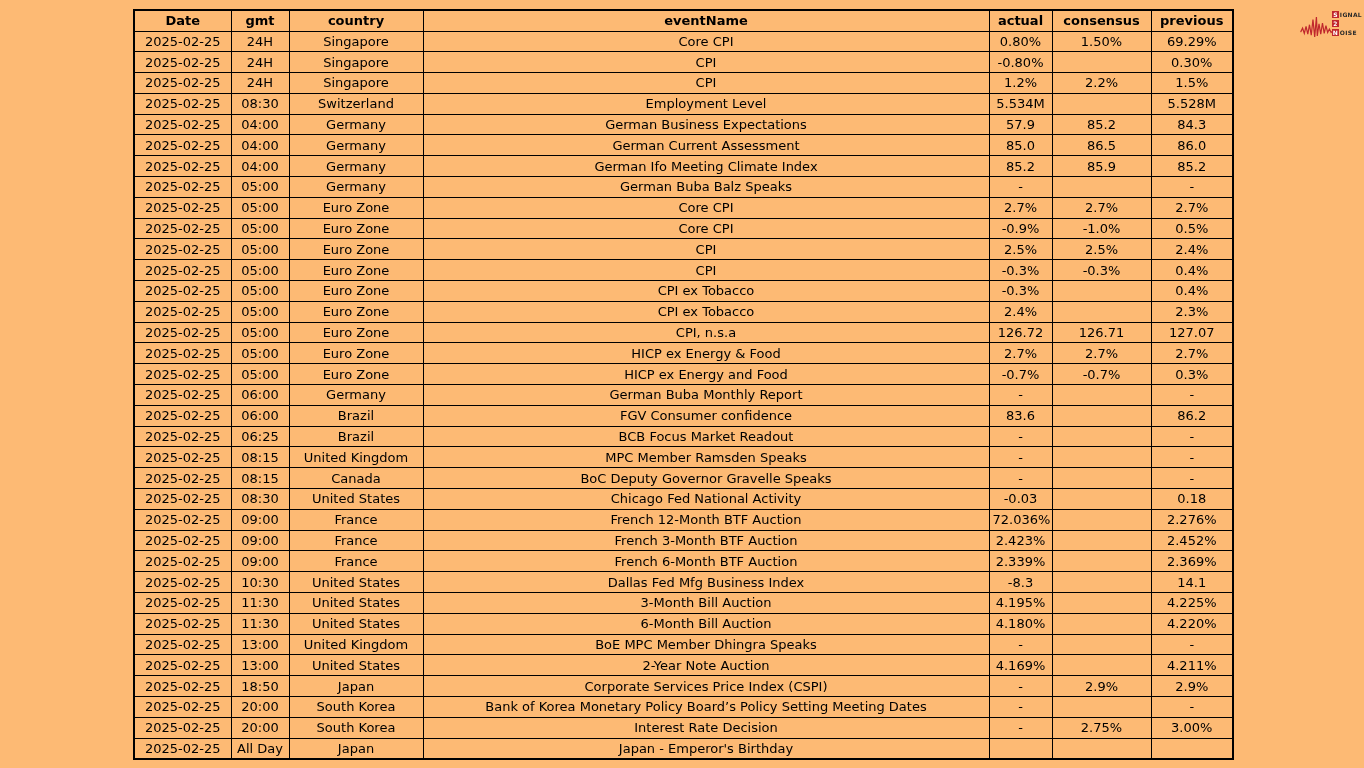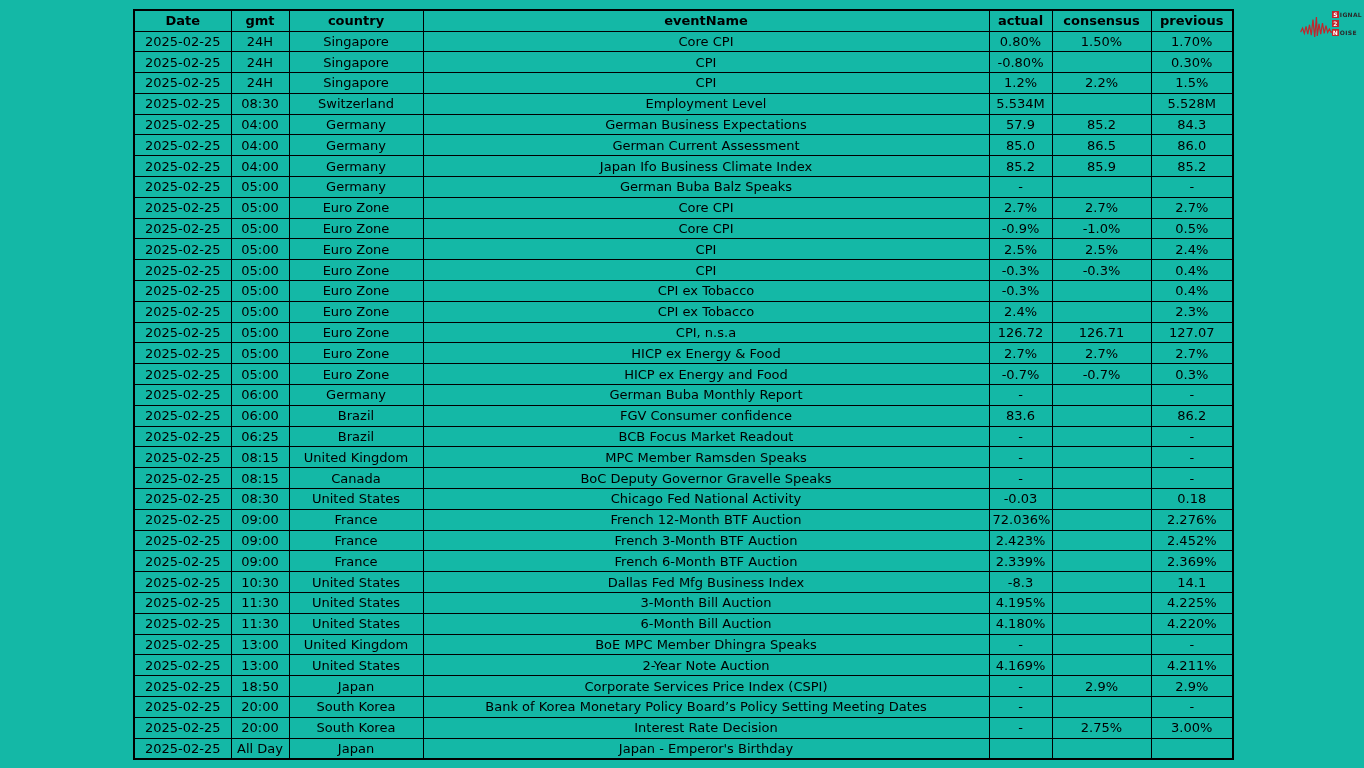--- a/index.html
+++ b/index.html
@@ -9,21 +9,21 @@
     width: 1364px;
     height: 768px;
     font-family: "DejaVu Sans", "Liberation Sans", sans-serif;
     overflow: hidden;
     position: relative;
   }
   #stage {
     position: relative;
     width: 1364px;
     height: 768px;
-    background: #14b8a6;
+    background: #fdba74;
   }
   table.calendar {
     position: absolute;
     left: 133px;
     top: 9px;
     width: 1099px;
     border-collapse: collapse;
     table-layout: fixed;
     border: 2px solid #000000;
   }
@@ -113,21 +113,21 @@
         </tr>
     </thead>
     <tbody>
         <tr>
           <td>2025-02-25</td>
           <td>24H</td>
           <td>Singapore</td>
           <td>Core CPI</td>
           <td>0.80%</td>
           <td>1.50%</td>
-          <td>1.70%</td>
+          <td>69.29%</td>
         </tr>
         <tr>
           <td>2025-02-25</td>
           <td>24H</td>
           <td>Singapore</td>
           <td>CPI</td>
           <td>-0.80%</td>
           <td></td>
           <td>0.30%</td>
         </tr>
@@ -164,21 +164,21 @@
           <td>Germany</td>
           <td>German Current Assessment</td>
           <td>85.0</td>
           <td>86.5</td>
           <td>86.0</td>
         </tr>
         <tr>
           <td>2025-02-25</td>
           <td>04:00</td>
           <td>Germany</td>
-          <td>Japan Ifo Business Climate Index</td>
+          <td>German Ifo Meeting Climate Index</td>
           <td>85.2</td>
           <td>85.9</td>
           <td>85.2</td>
         </tr>
         <tr>
           <td>2025-02-25</td>
           <td>05:00</td>
           <td>Germany</td>
           <td>German Buba Balz Speaks</td>
           <td>-</td>

